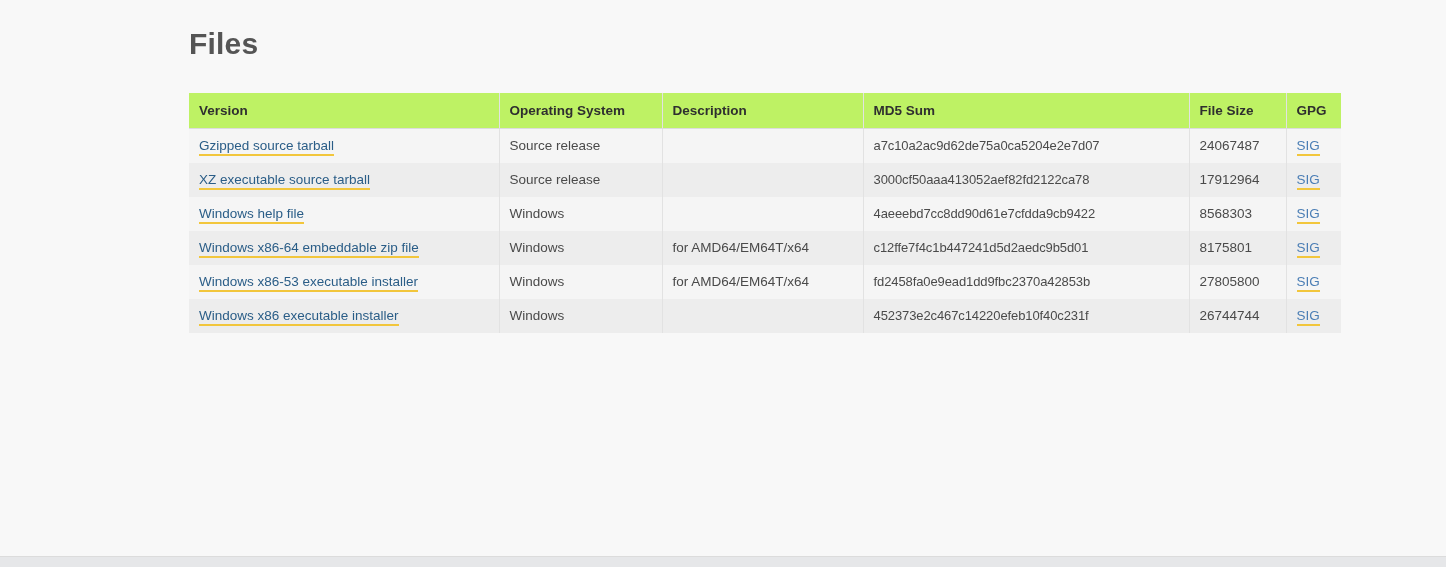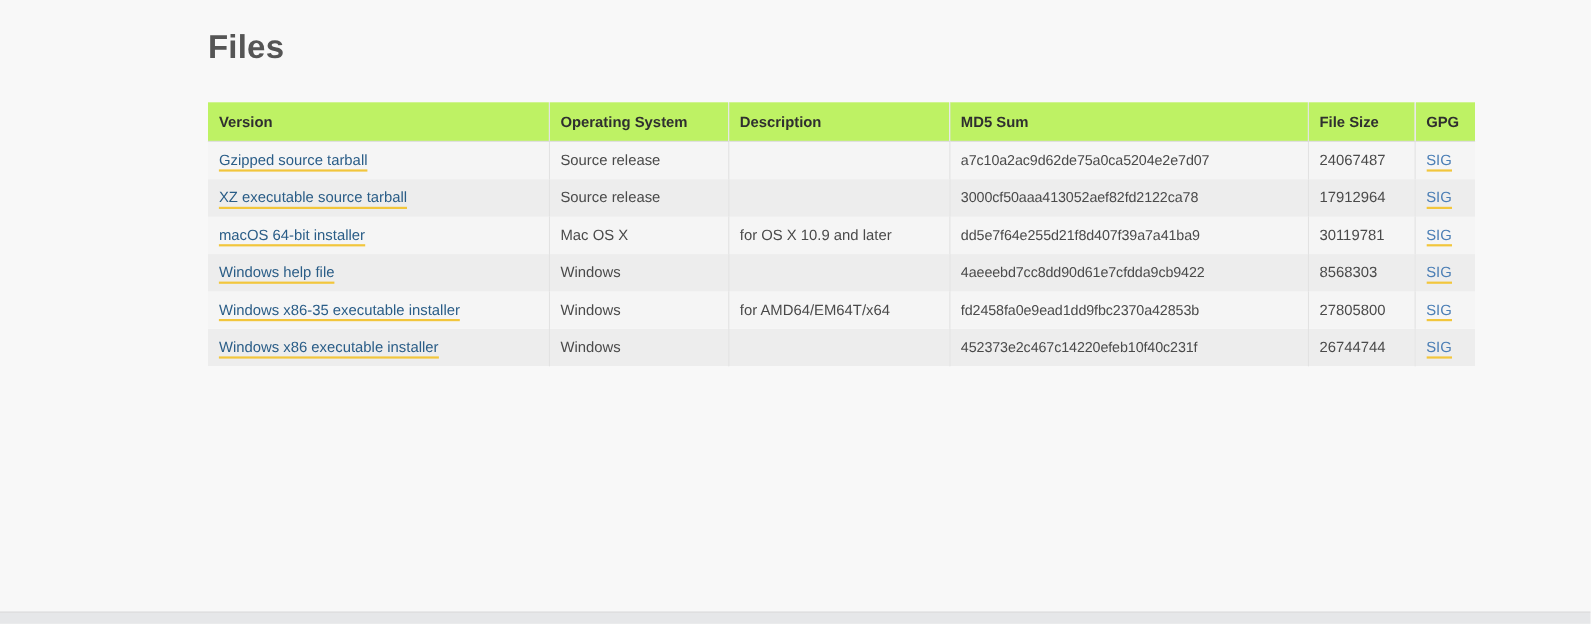--- a/index.html
+++ b/index.html
@@ -168,41 +168,41 @@
 
         <tr>
           <td><a class="dl-link" href="#">XZ executable source tarball</a></td>
           <td>Source release</td>
           <td></td>
           <td class="md5-cell">3000cf50aaa413052aef82fd2122ca78</td>
           <td>17912964</td>
           <td><a class="sig-link" href="#">SIG</a></td>
         </tr>
 
-        <tr>
-          <td><a class="dl-link" href="#">macOS 64-bit installer</a></td>
-          <td>Mac OS X</td>
-          <td>for OS X 10.9 and later</td>
-          <td class="md5-cell">dd5e7f64e255d21f8d407f39a7a41ba9</td>
-          <td>30119781</td>
-          <td><a class="sig-link" href="#">SIG</a></td>
-        </tr>
 
         <tr>
           <td><a class="dl-link" href="#">Windows help file</a></td>
           <td>Windows</td>
           <td></td>
           <td class="md5-cell">4aeeebd7cc8dd90d61e7cfdda9cb9422</td>
           <td>8568303</td>
           <td><a class="sig-link" href="#">SIG</a></td>
         </tr>
 
-
-        <tr>
-          <td><a class="dl-link" href="#">Windows x86-35 executable installer</a></td>
+        <tr>
+          <td><a class="dl-link" href="#">Windows x86-64 embeddable zip file</a></td>
+          <td>Windows</td>
+          <td>for AMD64/EM64T/x64</td>
+          <td class="md5-cell">c12ffe7f4c1b447241d5d2aedc9b5d01</td>
+          <td>8175801</td>
+          <td><a class="sig-link" href="#">SIG</a></td>
+        </tr>
+
+        <tr>
+          <td><a class="dl-link" href="#">Windows x86-53 executable installer</a></td>
           <td>Windows</td>
           <td>for AMD64/EM64T/x64</td>
           <td class="md5-cell">fd2458fa0e9ead1dd9fbc2370a42853b</td>
           <td>27805800</td>
           <td><a class="sig-link" href="#">SIG</a></td>
         </tr>
 
 
 
         <tr>

